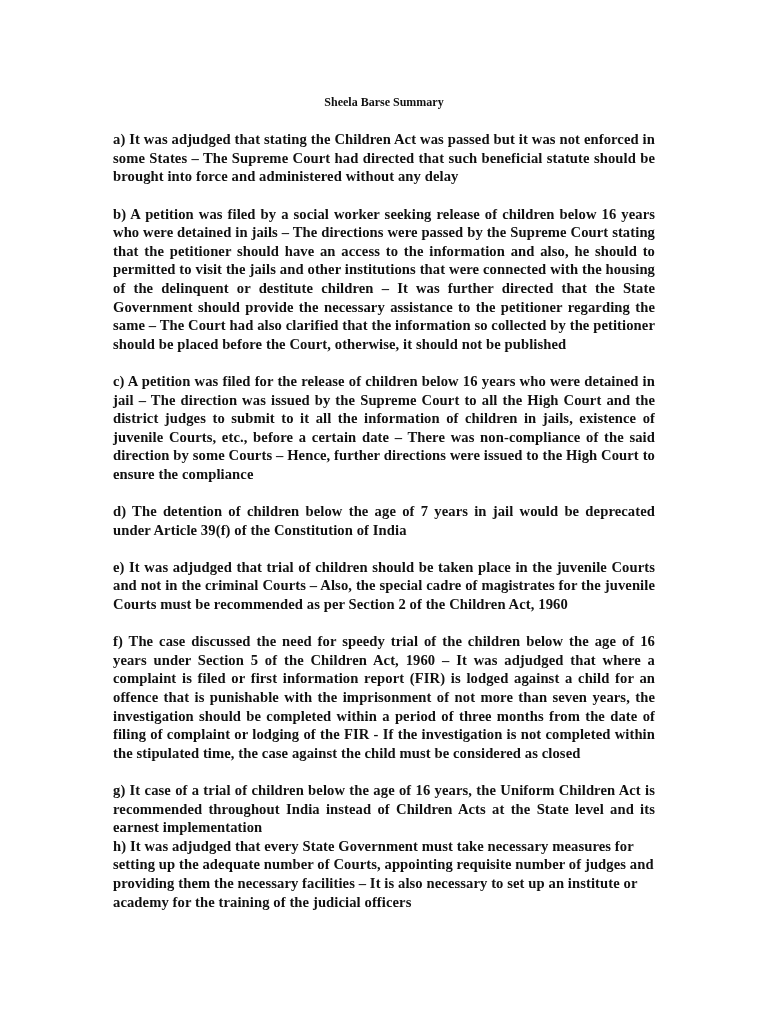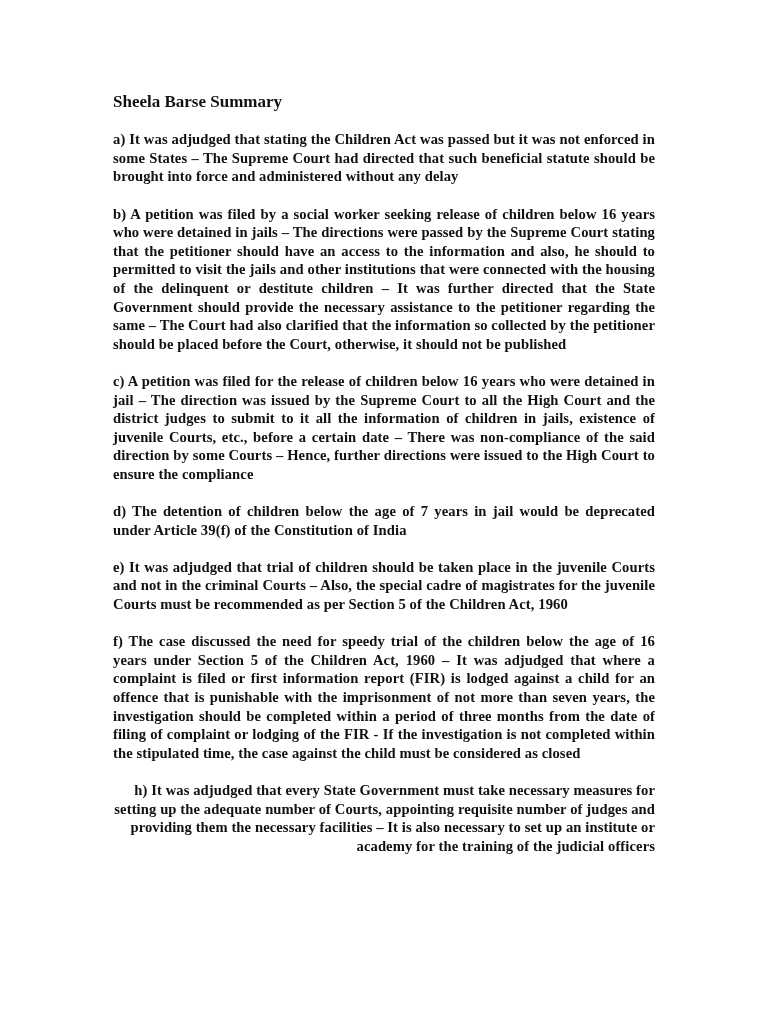--- a/index.html
+++ b/index.html
@@ -18,52 +18,53 @@
     height: 1024px;
     background: #ffffff;
     padding: 93px 113px 40px 113px;
     font-family: "Liberation Serif", "DejaVu Serif", serif;
     font-weight: bold;
     color: #111111;
     font-size: 14.6px;
     line-height: 18.6px;
   }
   .doc-title {
-    font-size: 17px;
+    font-size: 12px;
     line-height: 18.6px;
     margin: 0 0 18.6px 0;
     font-weight: bold;
-    text-align: left;
+    text-align: center;
   }
   .para {
     margin: 0 0 18.6px 0;
     text-align: justify;
     text-justify: inter-word;
     letter-spacing: 0.1px;
   }
   .para.no-gap {
     margin-bottom: 0;
   }
   .para.left-align {
-    text-align: right;
+    text-align: left;
   }
 </style>
 </head>
 <body>
 
 <div class="page">
   <h1 class="doc-title">Sheela Barse Summary</h1>
 
   <p class="para">a) It was adjudged that stating the Children Act was passed but it was not enforced in some States – The Supreme Court had directed that such beneficial statute should be brought into force and administered without any delay</p>
 
   <p class="para">b) A petition was filed by a social worker seeking release of children below 16 years who were detained in jails – The directions were passed by the Supreme Court stating that the petitioner should have an access to the information and also, he should to permitted to visit the jails and other institutions that were connected with the housing of the delinquent or destitute children – It was further directed that the State Government should provide the necessary assistance to the petitioner regarding the same – The Court had also clarified that the information so collected by the petitioner should be placed before the Court, otherwise, it should not be published</p>
 
   <p class="para">c) A petition was filed for the release of children below 16 years who were detained in jail – The direction was issued by the Supreme Court to all the High Court and the district judges to submit to it all the information of children in jails, existence of juvenile Courts, etc., before a certain date – There was non-compliance of the said direction by some Courts – Hence, further directions were issued to the High Court to ensure the compliance</p>
 
   <p class="para">d) The detention of children below the age of 7 years in jail would be deprecated under Article 39(f) of the Constitution of India</p>
 
-  <p class="para">e) It was adjudged that trial of children should be taken place in the juvenile Courts and not in the criminal Courts – Also, the special cadre of magistrates for the juvenile Courts must be recommended as per Section 5 of the Children Act, 1960</p>
+  <p class="para">e) It was adjudged that trial of children should be taken place in the juvenile Courts and not in the criminal Courts – Also, the special cadre of magistrates for the juvenile Courts must be recommended as per Section 2 of the Children Act, 1960</p>
 
   <p class="para">f) The case discussed the need for speedy trial of the children below the age of 16 years under Section 5 of the Children Act, 1960 – It was adjudged that where a complaint is filed or first information report (FIR) is lodged against a child for an offence that is punishable with the imprisonment of not more than seven years, the investigation should be completed within a period of three months from the date of filing of complaint or lodging of the FIR - If the investigation is not completed within the stipulated time, the case against the child must be considered as closed</p>
 
+  <p class="para no-gap">g) It case of a trial of children below the age of 16 years, the Uniform Children Act is recommended throughout India instead of Children Acts at the State level and its earnest implementation</p>
 
   <p class="para left-align">h) It was adjudged that every State Government must take necessary measures for setting up the adequate number of Courts, appointing requisite number of judges and providing them the necessary facilities – It is also necessary to set up an institute or academy for the training of the judicial officers</p>
 </div>
 
 </body></html>

